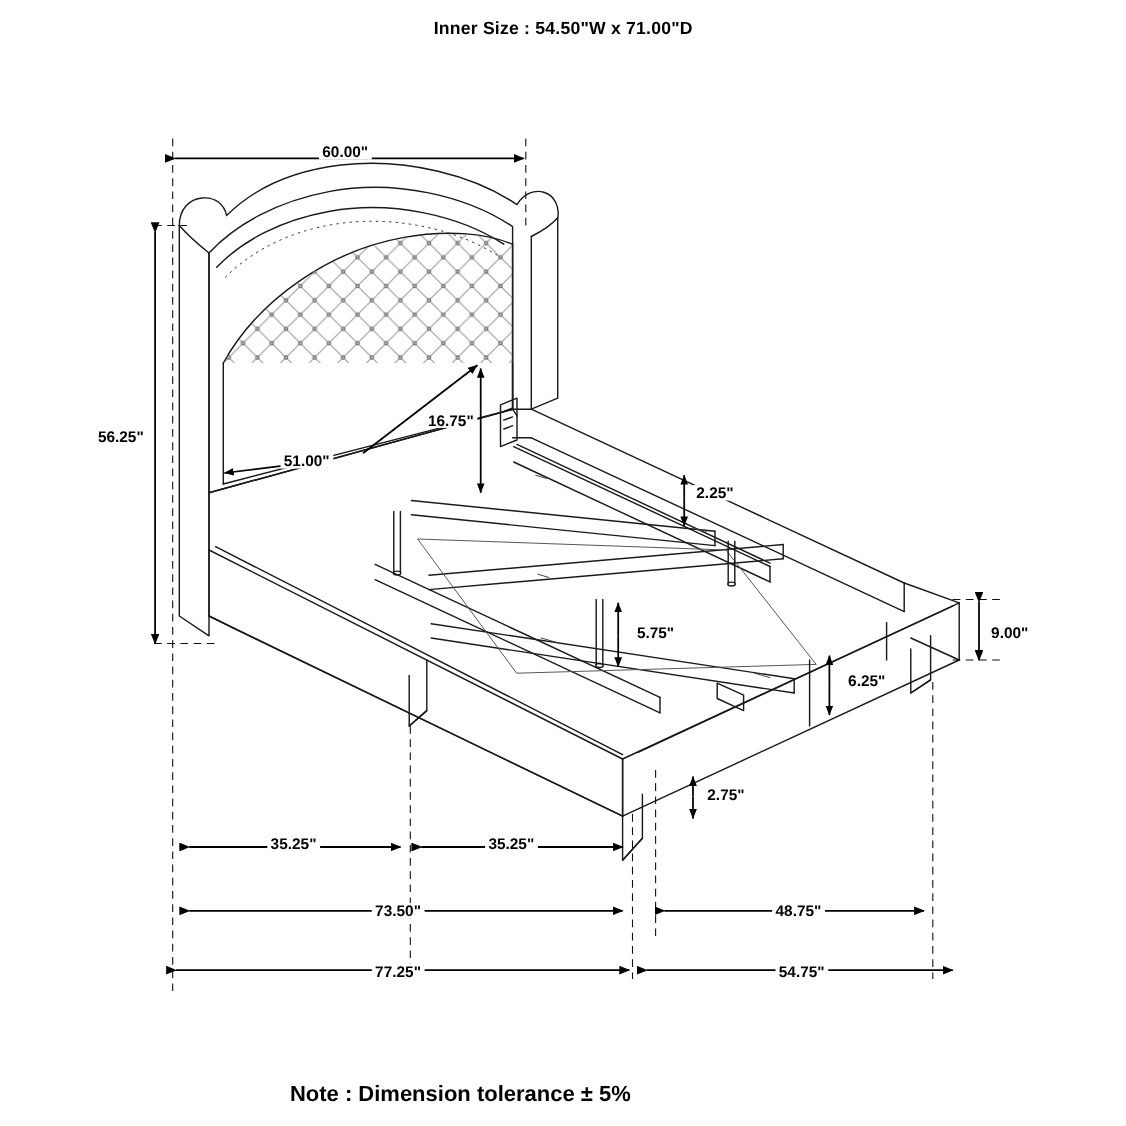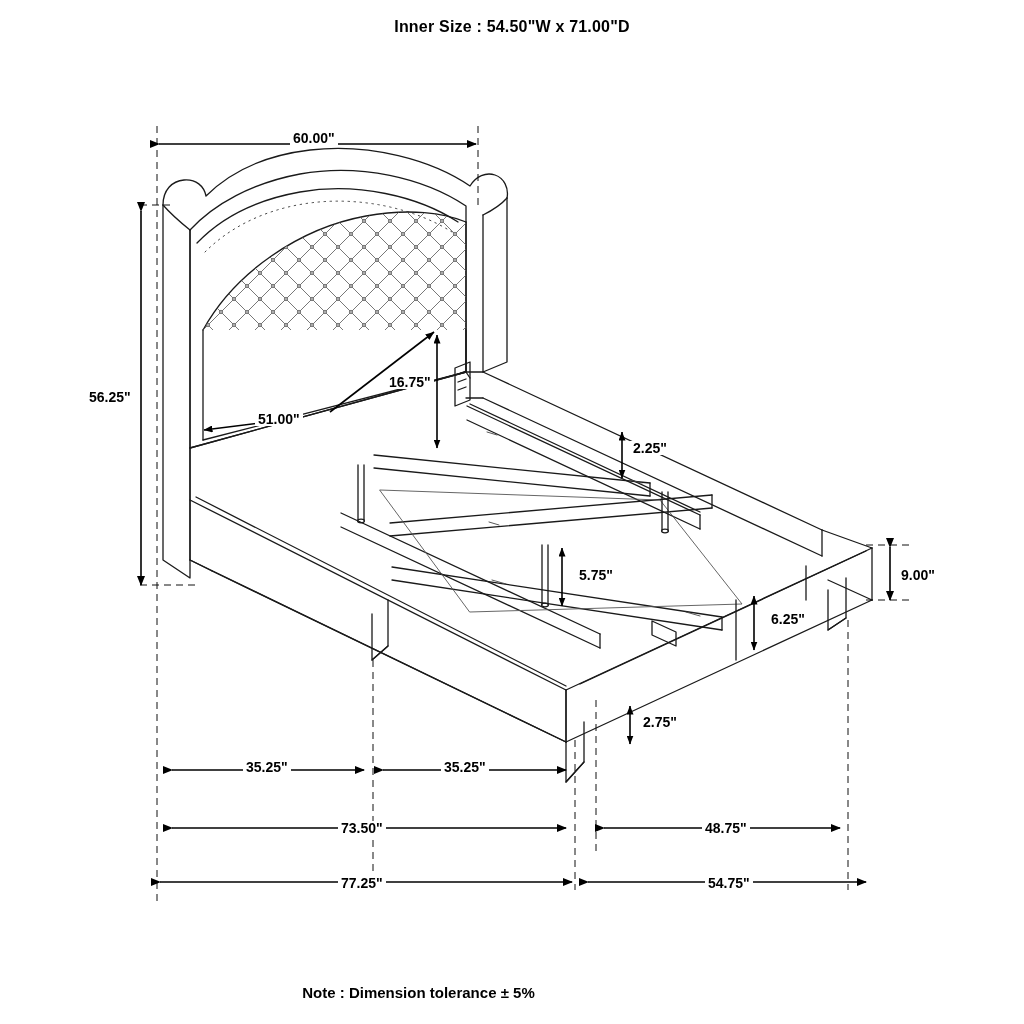--- a/index.html
+++ b/index.html
@@ -29,21 +29,21 @@
     font-size: 16px;
     font-weight: bold;
     letter-spacing: 0.2px;
   }
   .note {
     position: absolute;
     top: 984px;
     left: 0;
     width: 837px;
     text-align: center;
-    font-size: 15px;
+    font-size: 20px;
     font-weight: bold;
   }
   svg.layer {
     position: absolute;
     top: 0;
     left: 0;
     width: 1024px;
     height: 1024px;
   }
   .dimlabel {

